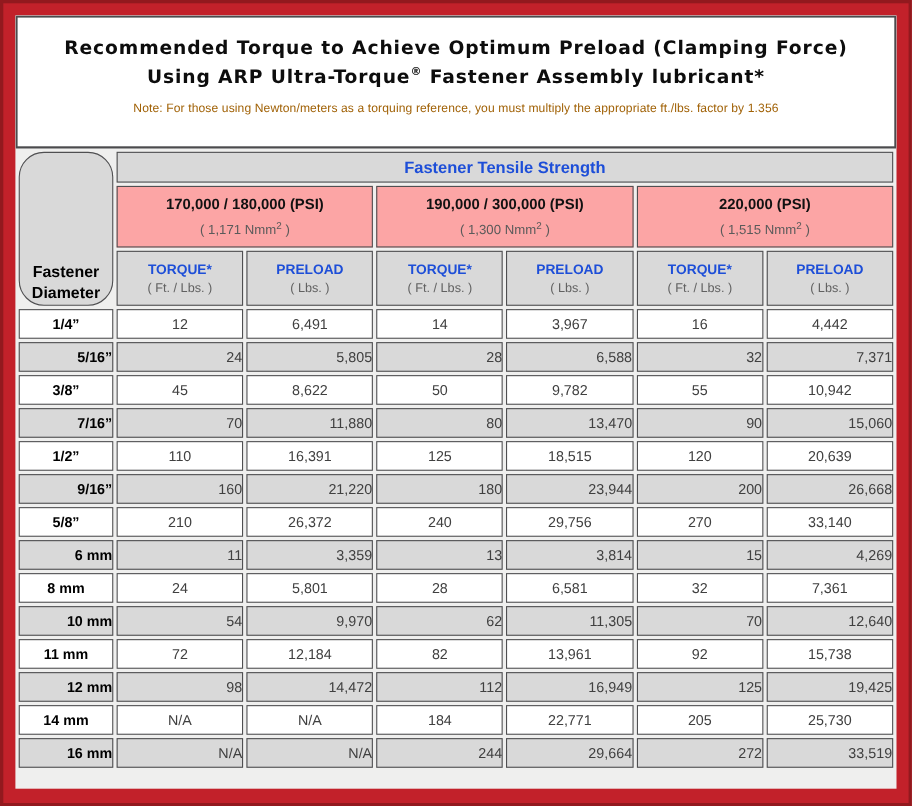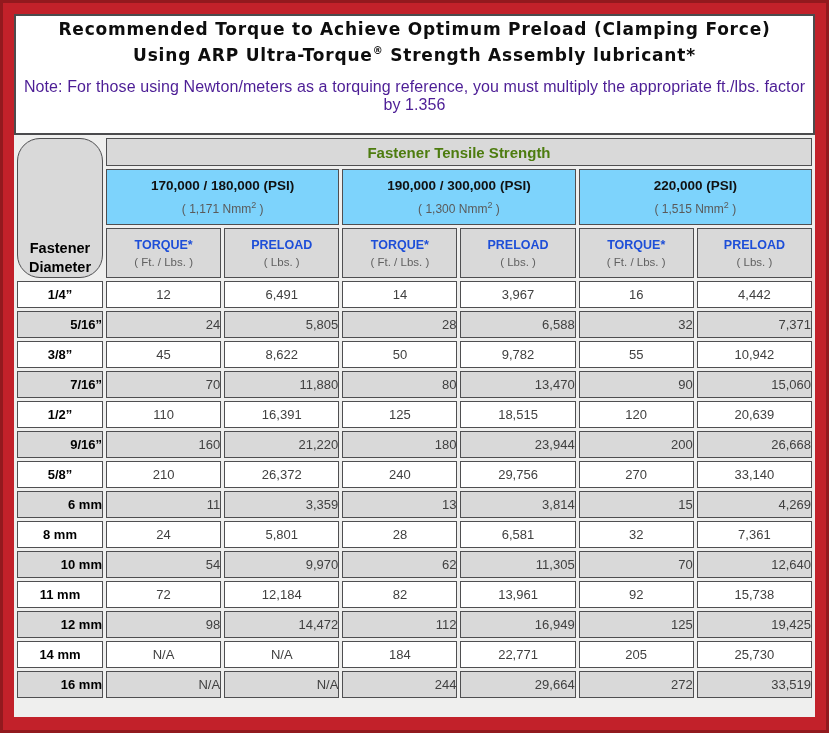--- a/index.html
+++ b/index.html
@@ -26,35 +26,36 @@
   .content {
     width: 100%; height: 100%;
     background: var(--content-bg);
     overflow: hidden;
   }
   .title-panel {
     width: 100%; height: 121px;
     background: #ffffff;
     border: 2px solid #4b4b4d;
     text-align: center;
+    padding-top: 15px;
   }
   .page-title {
     margin: 0;
     font-family: "DejaVu Sans", sans-serif;
     font-weight: bold;
     font-size: 17px;
     letter-spacing: 0.8px;
     line-height: 1.55;
     color: #0d0d0d;
   }
   .page-title sup { font-size: 10px; vertical-align: super; }
   .note {
     margin: 9px 0 0 0;
-    font-size: 16px;
-    color: #4c1d95;
+    font-size: 11px;
+    color: #a16207;
     letter-spacing: 0.1px;
   }
   table.torque {
     width: 100%;
     border-collapse: separate;
     border-spacing: 3px;
     table-layout: fixed;
   }
   table.torque th, table.torque td {
     border: 1px solid var(--cell-border);
@@ -68,23 +69,23 @@
     font-size: 14.5px;
     line-height: 1.3;
     color: #000;
     padding-bottom: 8px;
     border-radius: 23px;
   }
   th.main-h {
     background: var(--shaded-cell);
     height: 28px;
     font-size: 15px;
-    color: #4d7c0f;
-  }
-  tr.psi-row th { background: #7dd3fc; height: 56px; vertical-align: middle; }
+    color: #1d4ed8;
+  }
+  tr.psi-row th { background: #fca5a5; height: 56px; vertical-align: middle; }
   .psi-main { font-weight: bold; font-size: 13.5px; color: #111; }
   .psi-sub  { font-weight: normal; font-size: 12px; color: #5a5a5a; margin-top: 7px; }
   .psi-sub sup { font-size: 9px; }
   tr.sub-row th { background: var(--shaded-cell); height: 50px; vertical-align: middle; }
   .sub-main { font-weight: bold; font-size: 12.5px; color: #1d4ed8; }
   .sub-unit { font-weight: normal; font-size: 11.5px; color: #616161; margin-top: 4px; }
   tbody td {
     background: #ffffff;
     height: 27px;
     font-size: 13px;
@@ -94,21 +95,21 @@
   tbody tr.shade td { background: var(--shaded-cell); text-align: right; }
 </style>
 </head>
 <body>
 
 <div class="frame">
   <div class="content">
 
     <div class="title-panel">
       <h1 class="page-title"><span>Recommended Torque to Achieve Optimum Preload (Clamping Force)</span><br>
-        <span><span>Using ARP Ultra-Torque</span><sup>®</sup><span> Strength Assembly lubricant*</span></span>
+        <span><span>Using ARP Ultra-Torque</span><sup>®</sup><span> Fastener Assembly lubricant*</span></span>
       </h1>
       <p class="note">Note: For those using Newton/meters as a torquing reference, you must multiply the appropriate ft./lbs. factor by 1.356</p>
     </div>
 
     <table class="torque">
       <thead>
         <tr>
           <th class="corner" rowspan="3">
             <div>Fastener</div>
             <div>Diameter</div>

